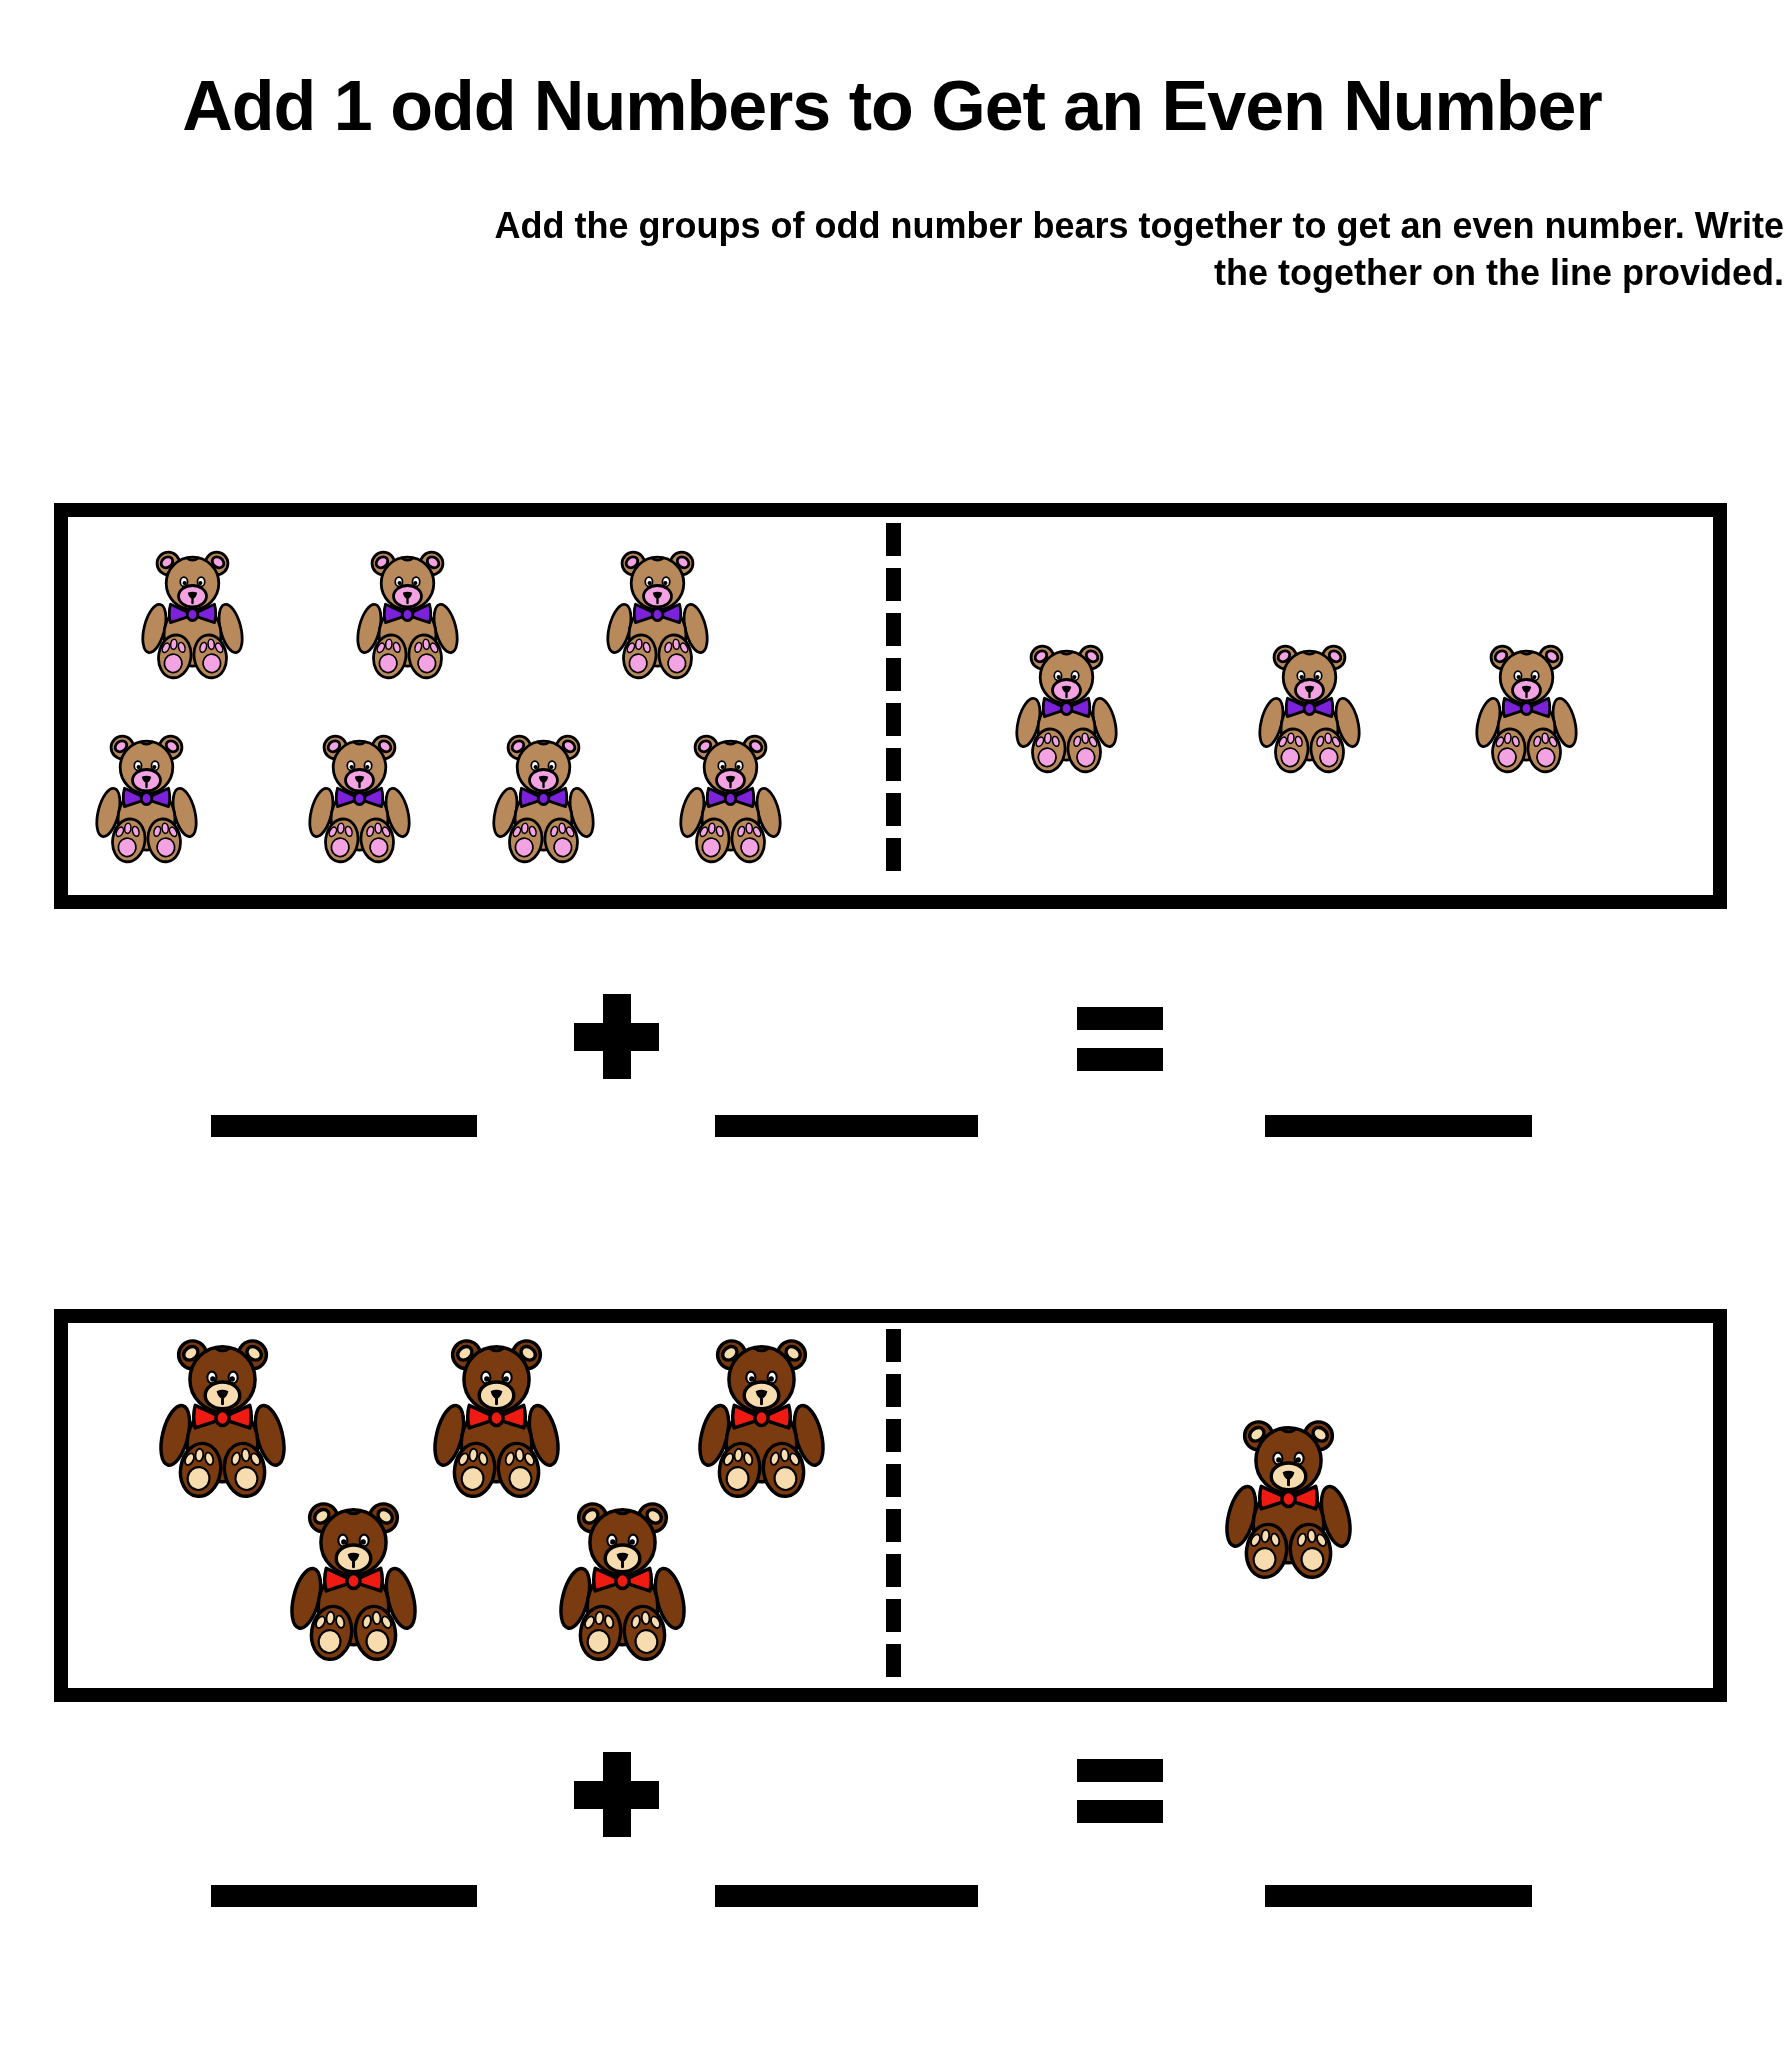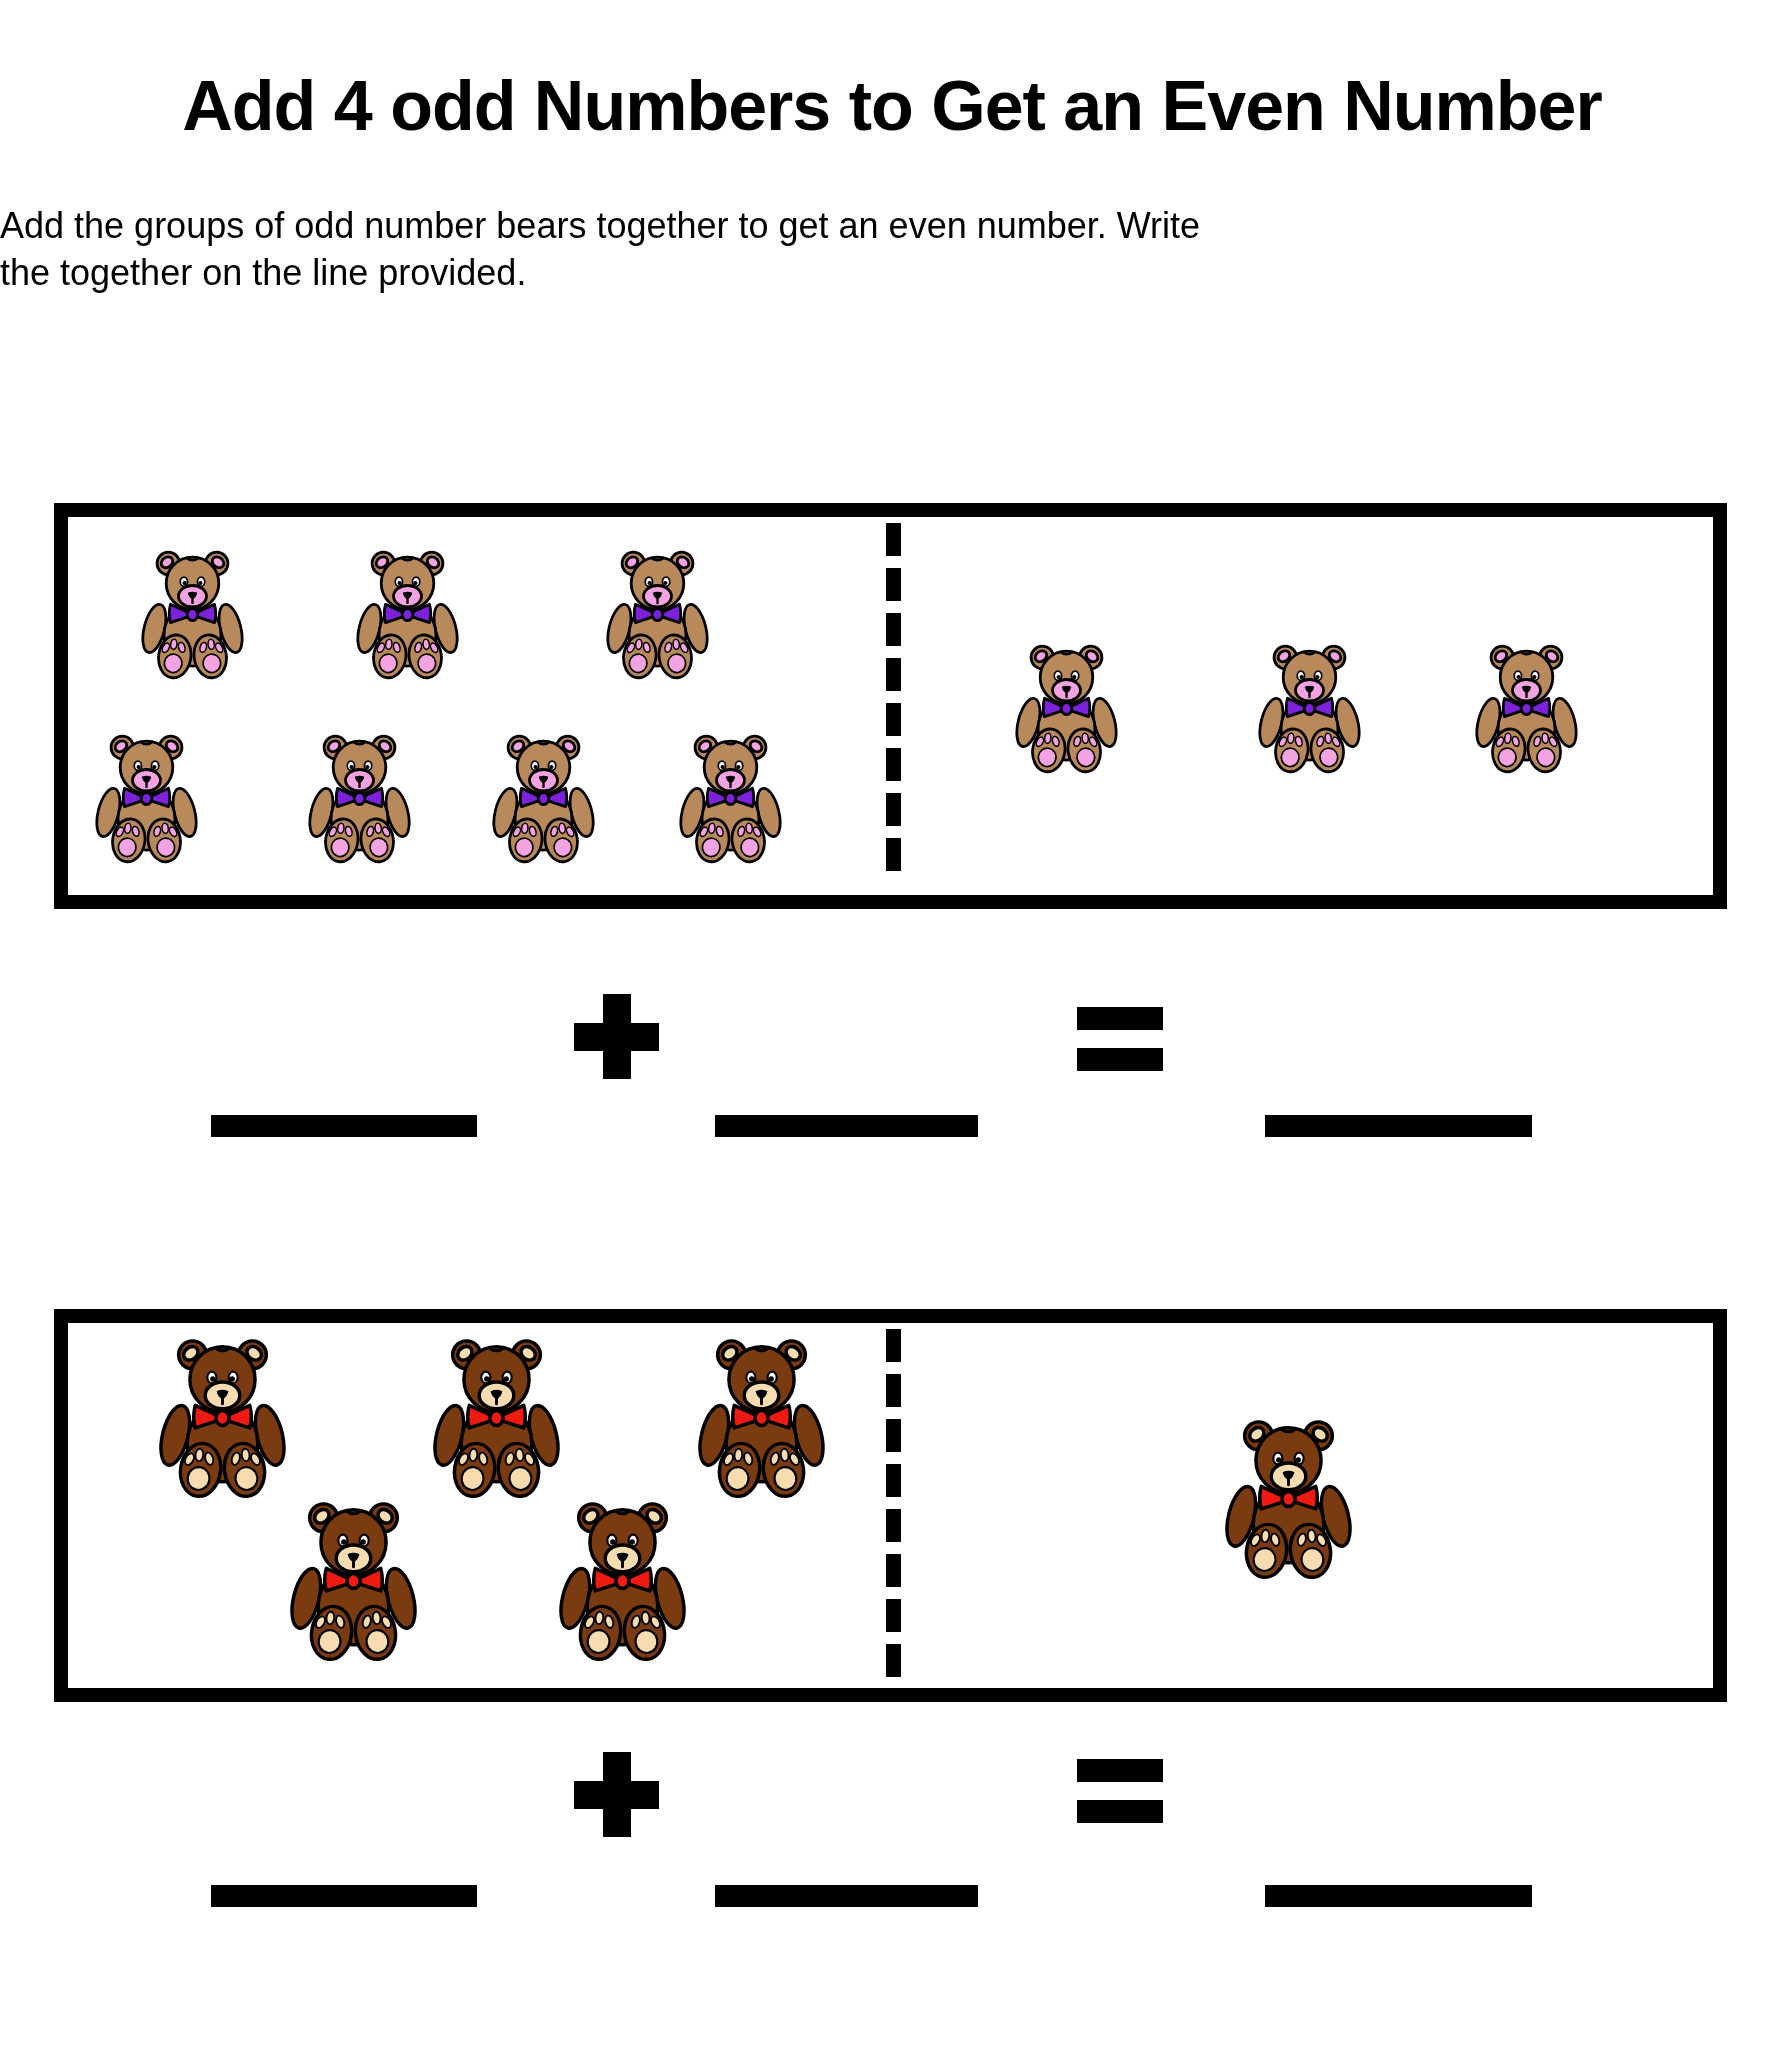--- a/index.html
+++ b/index.html
@@ -9,21 +9,21 @@
   }
 
   
   .title {
     position:absolute; left:0; top:71px; width:100%;
     text-align:center; font-size:70px; font-weight:bold;
     letter-spacing:-1px; line-height:1;
   }
   .instructions {
     position:absolute; left:0; top:202px; width:100%;
-    text-align:left; font-size:36px; line-height:47px; font-weight:400;
+    text-align:right; font-size:36px; line-height:47px; font-weight:700;
   }
 
   
   .bear-box {
     position:absolute; left:54px; width:1645px;
     border:14px solid #000; background:#fff; box-sizing:content-box;
   }
   #box1 { top:503px; height:378px; }
   #box2 { top:1309px; height:365px; }
   .divider {
@@ -105,21 +105,21 @@
     <ellipse class="inner" cx="32.6" cy="88.8" rx="2.9" ry="4.7" transform="rotate(6 32.6 88.8)" stroke="#000" stroke-width="1.4"></ellipse>
     <ellipse class="inner" cx="40" cy="91.6" rx="2.9" ry="4.7" transform="rotate(-16 40 91.6)" stroke="#000" stroke-width="1.4"></ellipse>
     <ellipse class="inner" cx="74.8" cy="92" rx="2.9" ry="4.7" transform="rotate(-28 74.8 92)" stroke="#000" stroke-width="1.4"></ellipse>
     <ellipse class="inner" cx="67.4" cy="88.8" rx="2.9" ry="4.7" transform="rotate(-6 67.4 88.8)" stroke="#000" stroke-width="1.4"></ellipse>
     <ellipse class="inner" cx="60" cy="91.6" rx="2.9" ry="4.7" transform="rotate(16 60 91.6)" stroke="#000" stroke-width="1.4"></ellipse>
   </symbol>
 </svg>
 
 <div class="page">
 
-  <div class="title">Add 4 odd Numbers to Get an Even Number</div>
+  <div class="title">Add 1 odd Numbers to Get an Even Number</div>
   <div class="instructions">
     <div>Add the groups of odd number bears together to get an even number. Write</div>
     <div>the together on the line provided.</div>
   </div>
 
   <div class="bear-box" id="box1">
     <div class="divider" id="divider1"></div>
     <div id="p1-left"></div>
     <div id="p1-right"></div>
   </div>

